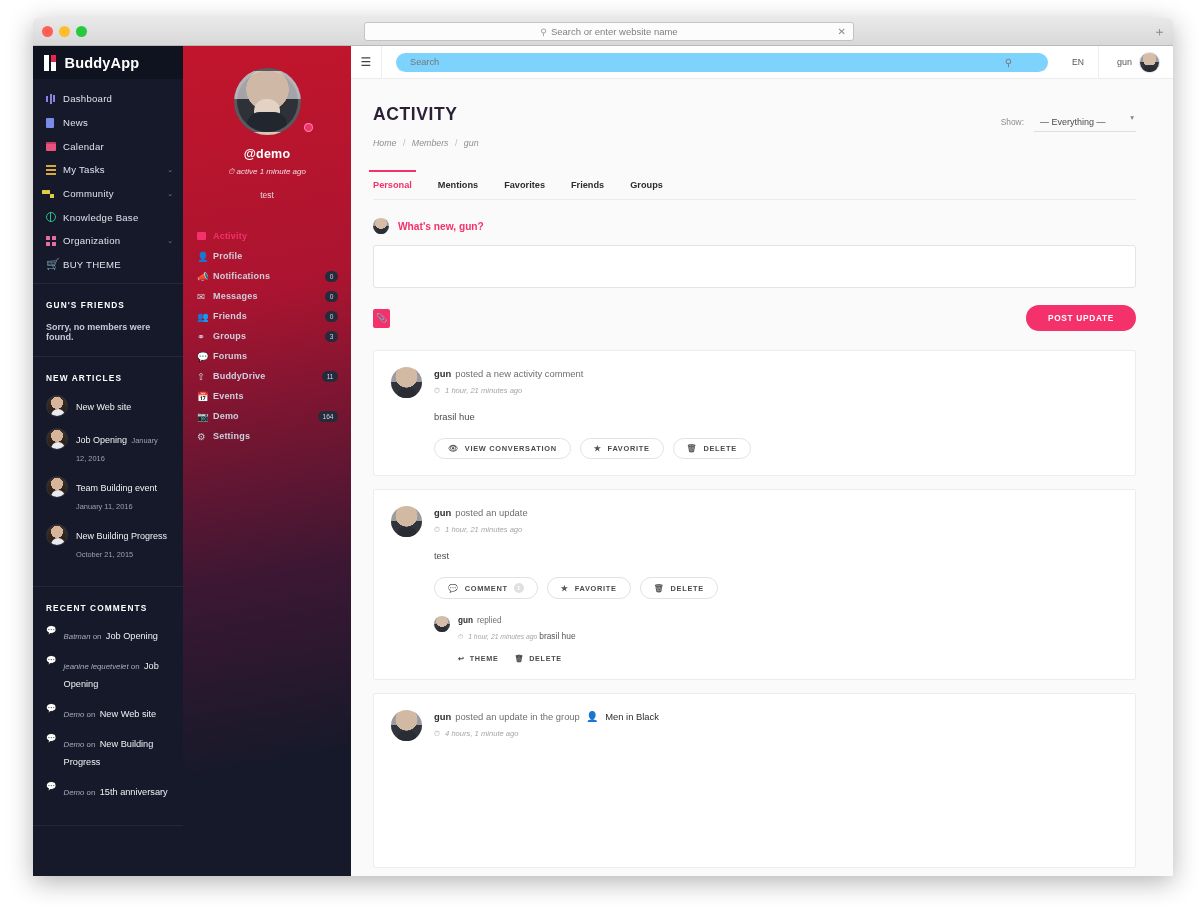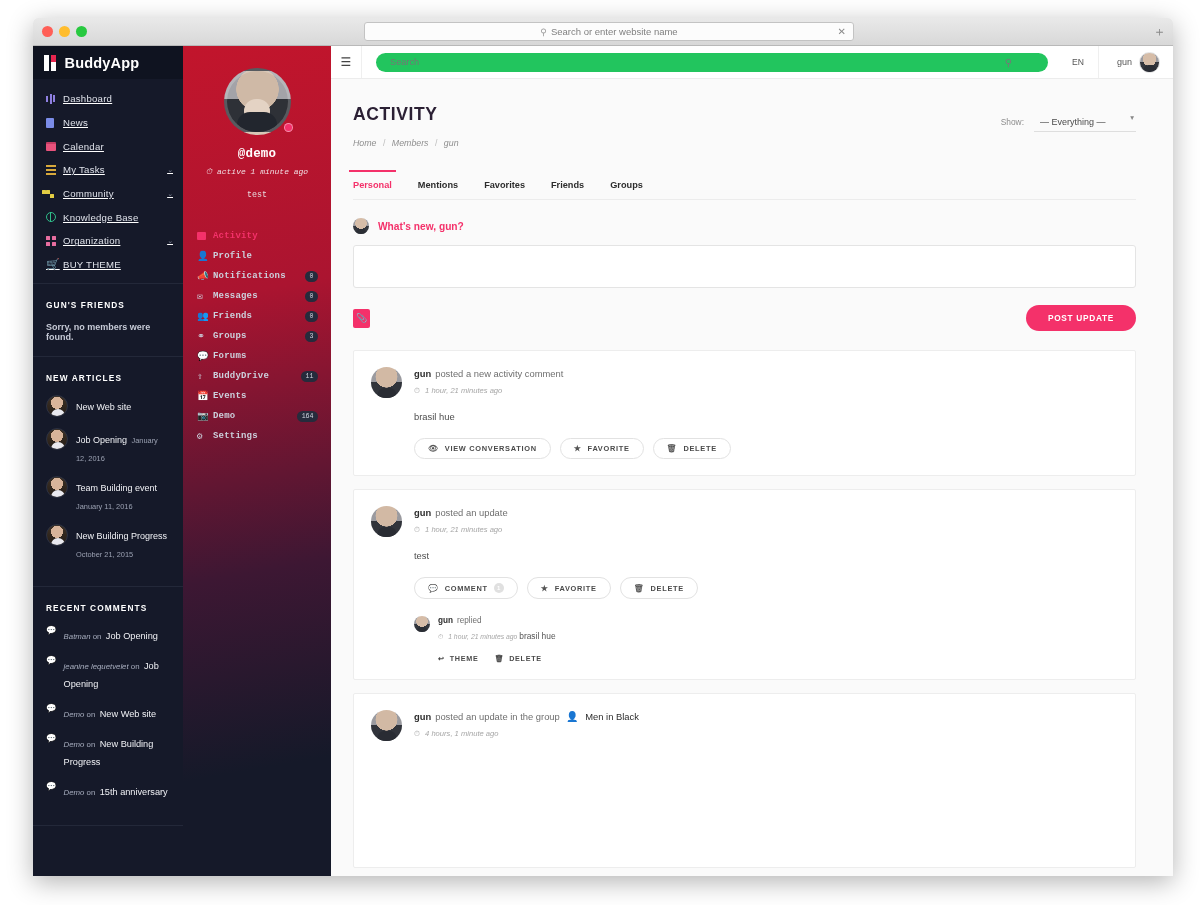--- a/index.html
+++ b/index.html
@@ -63,21 +63,21 @@
     height: 33px; display: flex; align-items: center;
     padding-left: 11px; gap: 9px;
     background: #0f1320;
   }
   .logo-mark { display: flex; gap: 1.5px; align-items: flex-end; }
   .logo-mark i { display: block; width: 5px; background: #fff; }
   .logo-mark i:nth-child(1) { height: 16px; }
   .logo-mark i:nth-child(2) { height: 16px; background: linear-gradient(#e8264f 45%, #fff 45%); }
   .brand-text { font-size: 14.5px; font-weight: bold; letter-spacing: .2px; }
 
-  .nav-list { padding: 8px 0 6px; text-decoration: underline; }
+  .nav-list { padding: 8px 0 6px; }
   .nav-item {
     display: flex; align-items: center;
     height: 23.7px; padding: 0 10px 0 13px;
     font-size: 9.6px; color: #dfe2ea; cursor: pointer;
   }
   .nav-item .ic { width: 17px; flex: none; font-size: 11px; line-height: 1; }
   .nav-item .lbl { flex: 1; letter-spacing: .25px; }
   .nav-item .chev { font-size: 7px; color: #7d8496; }
 
   .sq-grid { display: grid; grid-template-columns: 4px 4px; grid-template-rows: 4px 4px; gap: 1.5px; }
@@ -129,24 +129,23 @@
   .cmt-item { display: flex; gap: 7px; margin-bottom: 12px; }
   .cmt-ic { font-size: 8.5px; color: #aeb4c4; line-height: 1.1; padding-top: 1px; }
   .cmt-who { font-size: 7.8px; color: #a7adbe; font-style: italic; }
   .cmt-who b { font-style: normal; color: #a7adbe; font-weight: normal; }
   .cmt-post { font-size: 9.2px; color: #f0f1f5; margin-top: 2px; }
 
   #cal-widget { padding: 14px 13px 0; border-top: 1px solid #232839; }
 
   
   #profile-col {
-    width: 148px; flex: none;
+    width: 168px; flex: none;
     background: linear-gradient(170deg, #c2152c 0%, #ab1430 30%, #3d1733 63%, #151929 86%);
     color: #fff;
-    font-family: Liberation Mono, monospace;
   }
   #avatar-wrap {
     padding: 22px 0 0; display: flex; justify-content: center;
     position: relative;
   }
   .avatar-big {
     width: 67px; height: 67px; border-radius: 50%;
     border: 3px solid rgba(255,255,255,.20);
     background: radial-gradient(circle at 50% 30%, #cfb9a6 0 40%, transparent 41%),
                 linear-gradient(#a3a3a8 0 46%, #2e3137 46%);
@@ -200,21 +199,21 @@
     height: 33px; background: #fff; border-bottom: 1px solid #ececec;
     display: flex; align-items: center; flex: none;
   }
   #menu-toggle {
     width: 31px; display: flex; align-items: center; justify-content: center;
     border-right: 1px solid #efefef; height: 100%;
     font-size: 12px; color: #444; cursor: pointer;
   }
   #search-wrap { flex: 1; padding: 0 10px 0 14px; position: relative; display: flex; align-items: center; }
   #search-box {
-    flex: 1; height: 19px; background: #22c55e; border-radius: 10px;
+    flex: 1; height: 19px; background: #7dd3fc; border-radius: 10px;
     border: none; outline: none; padding: 0 26px 0 14px;
     font-size: 9.2px; color: #555; font-family: inherit;
   }
   #search-go {
     position: absolute; right: 46px; font-size: 10px; color: #777; cursor: pointer;
   }
   #lang {
     font-size: 8.6px; color: #555; padding: 0 14px; height: 100%;
     display: flex; align-items: center; border-right: 1px solid #efefef;
     cursor: pointer;

